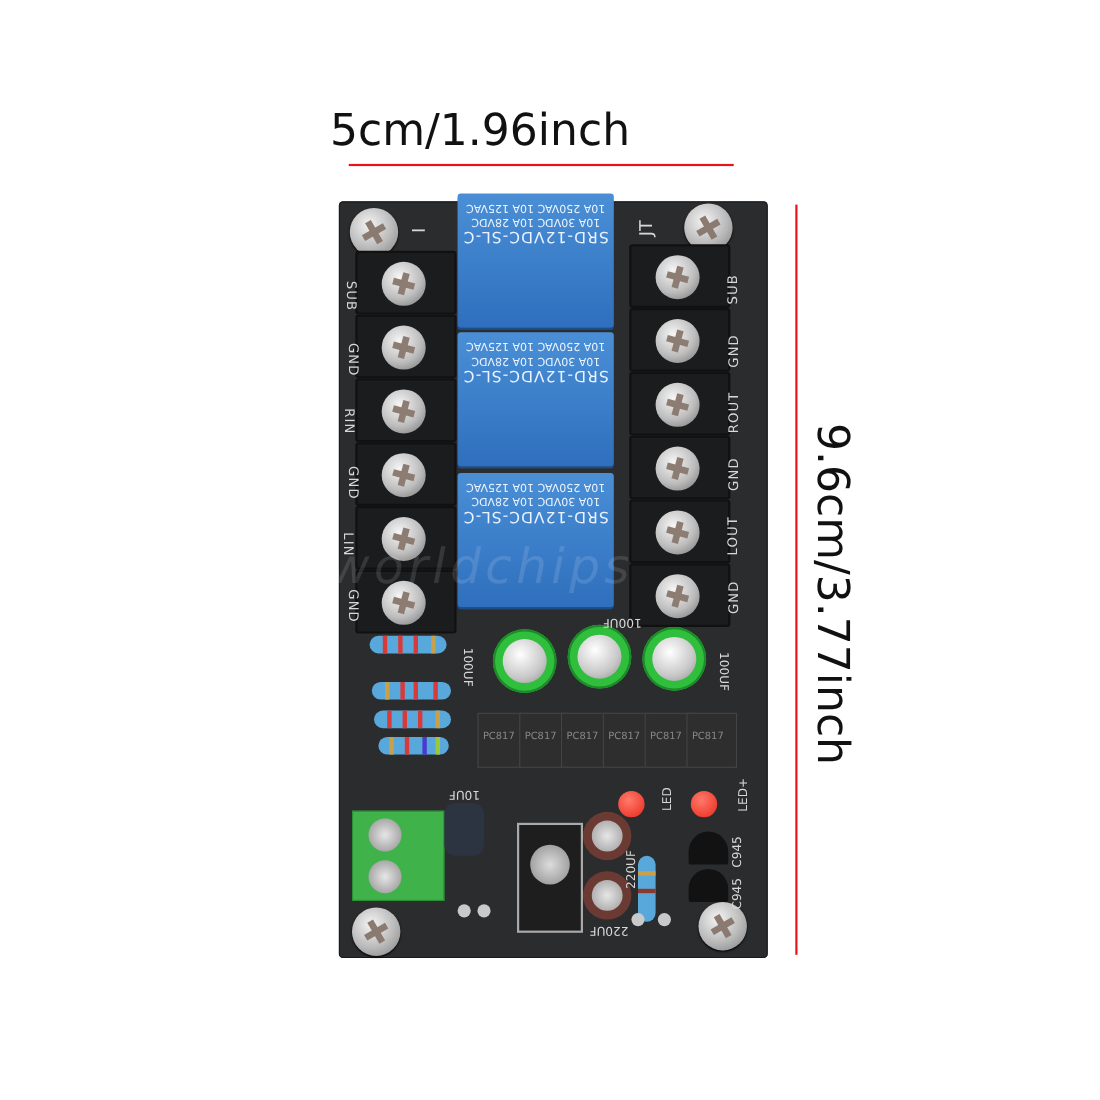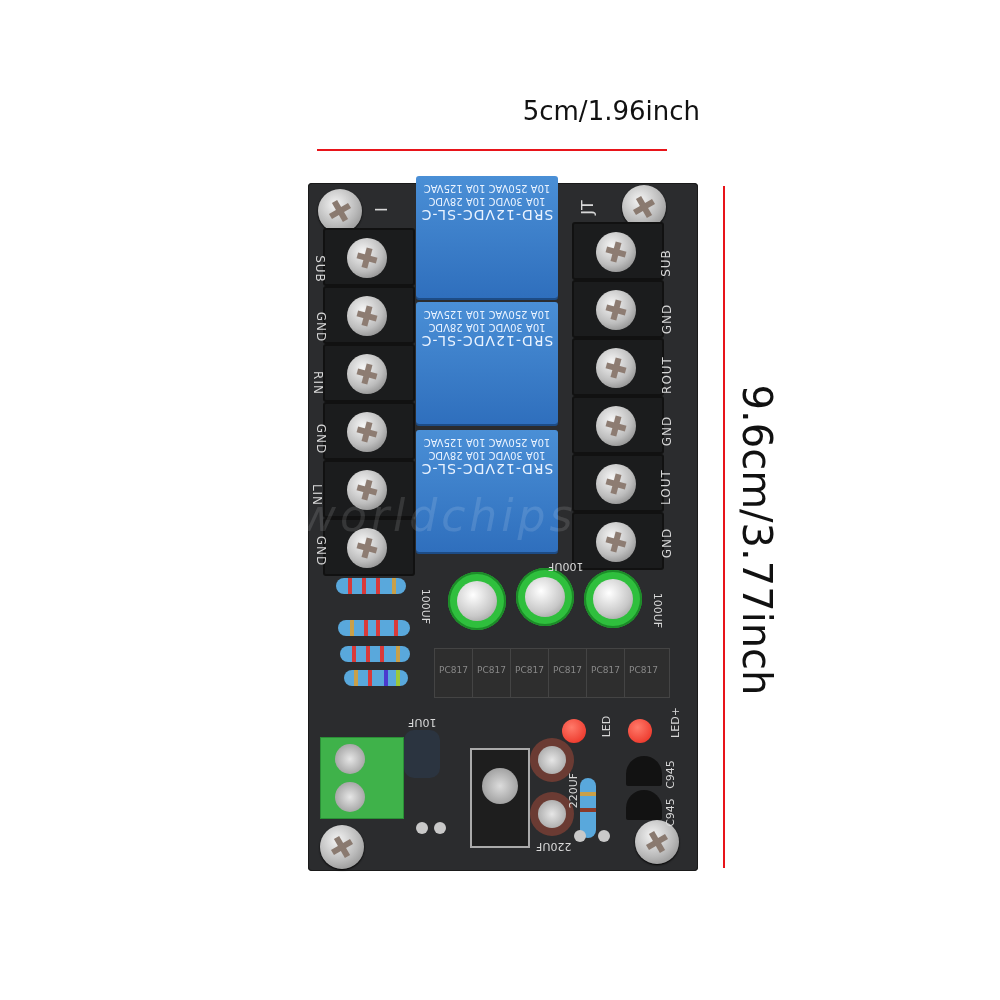--- a/index.html
+++ b/index.html
@@ -1,17 +1,17 @@
 <!DOCTYPE html>
 <html><head>
 <meta charset="utf-8">
 <style>
   html,body{margin:0;padding:0;background:#ffffff;}
   body{width:1000px;height:1000px;position:relative;overflow:hidden;font-family:"DejaVu Sans",sans-serif;}
-  .dim-top-label{position:absolute;left:300px;top:96px;width:400px;text-align:right;font-size:26px;color:#111;letter-spacing:0px;}
+  .dim-top-label{position:absolute;left:300px;top:96px;width:400px;text-align:left;font-size:40px;color:#111;letter-spacing:0px;}
   .dim-top-line{position:absolute;left:317px;top:149px;width:350px;height:2px;background:#e8141a;}
   .dim-right-line{position:absolute;left:723px;top:186px;width:2px;height:682px;background:#e8141a;}
   .dim-right-label{position:absolute;left:757px;top:540px;transform:translate(-50%,-50%) rotate(90deg);font-size:40px;color:#111;white-space:nowrap;}
   .board{position:absolute;left:308px;top:183px;width:390px;height:688px;background:#2b2c2e;border-radius:4px;box-shadow:0 0 0 1px #1a1a1a inset;}
   .screw{position:absolute;width:44px;height:44px;border-radius:50%;background:radial-gradient(circle at 40% 35%,#f4f4f4,#b9b9b9 55%,#7e7e7e);box-shadow:0 1px 2px #000;}
   .screw::before,.screw::after{content:"";position:absolute;left:50%;top:50%;background:#8a7a70;}
   .screw::before{width:22px;height:6px;transform:translate(-50%,-50%) rotate(-30deg);}
   .screw::after{width:6px;height:22px;transform:translate(-50%,-50%) rotate(-30deg);}
   .terminal-col{position:absolute;width:92px;}
   .terminal{position:relative;height:58px;margin-bottom:0;background:#1b1c1d;border:2px solid #111;border-radius:3px;box-sizing:border-box;}

